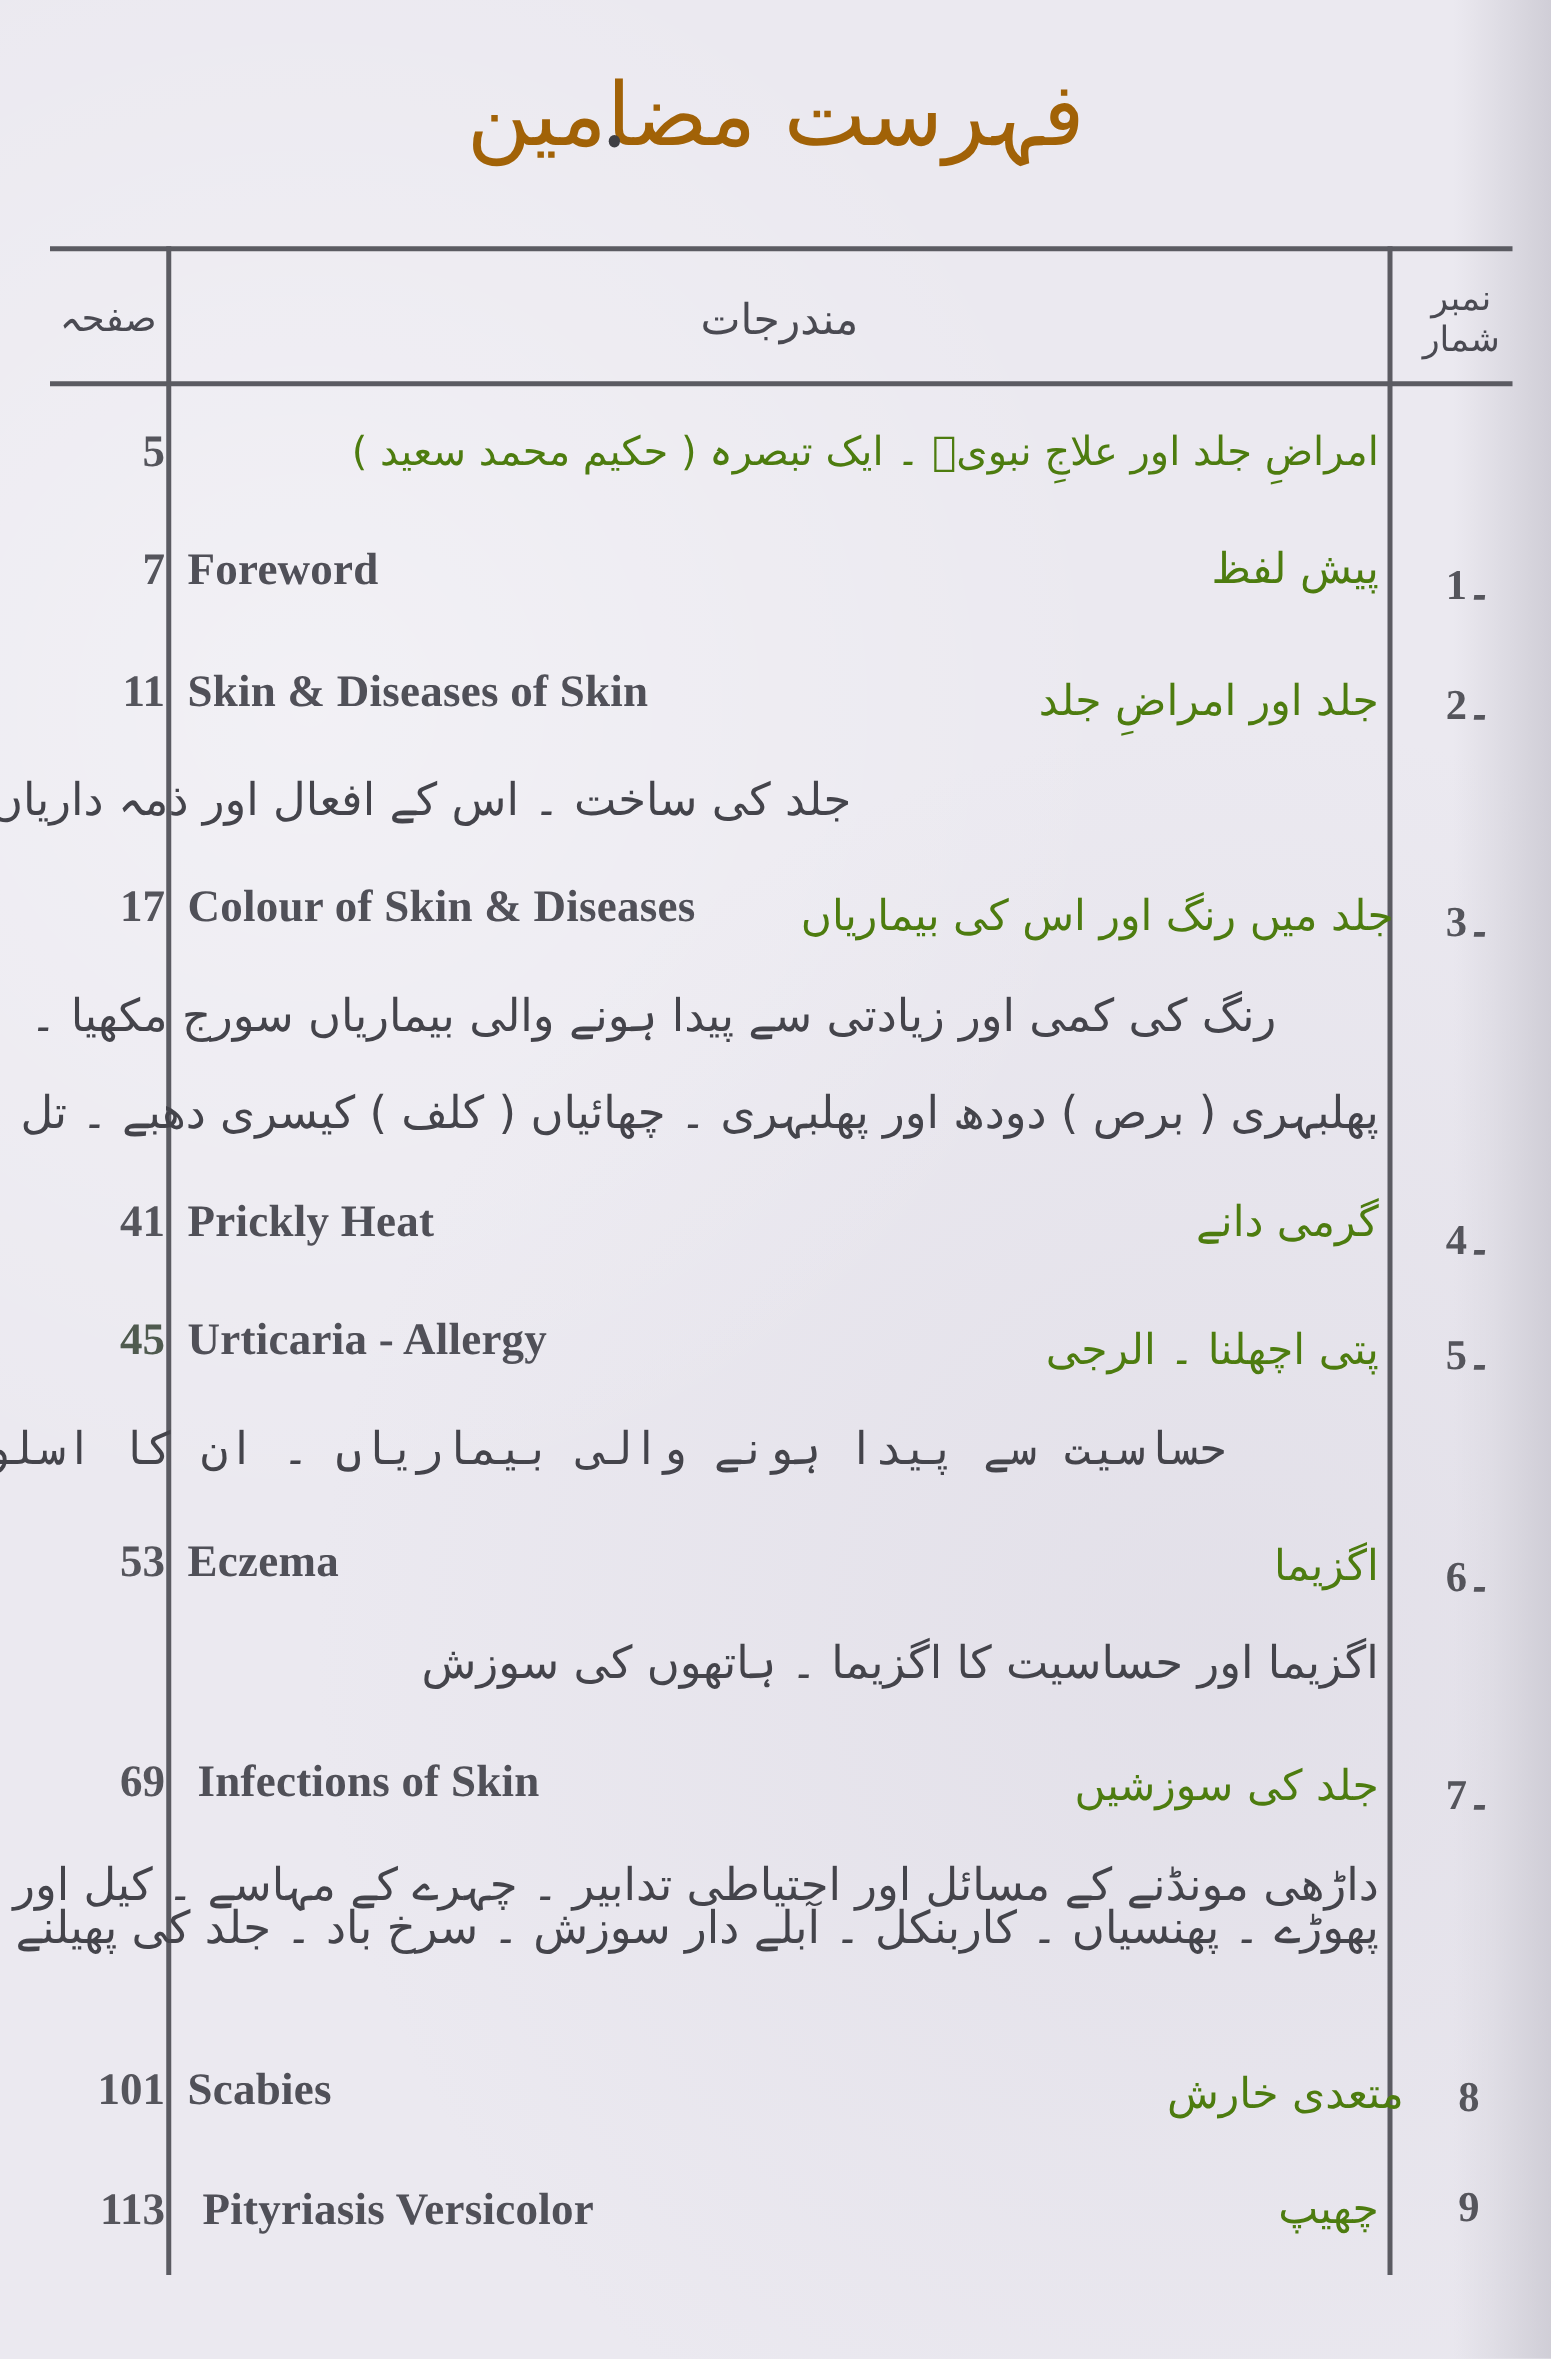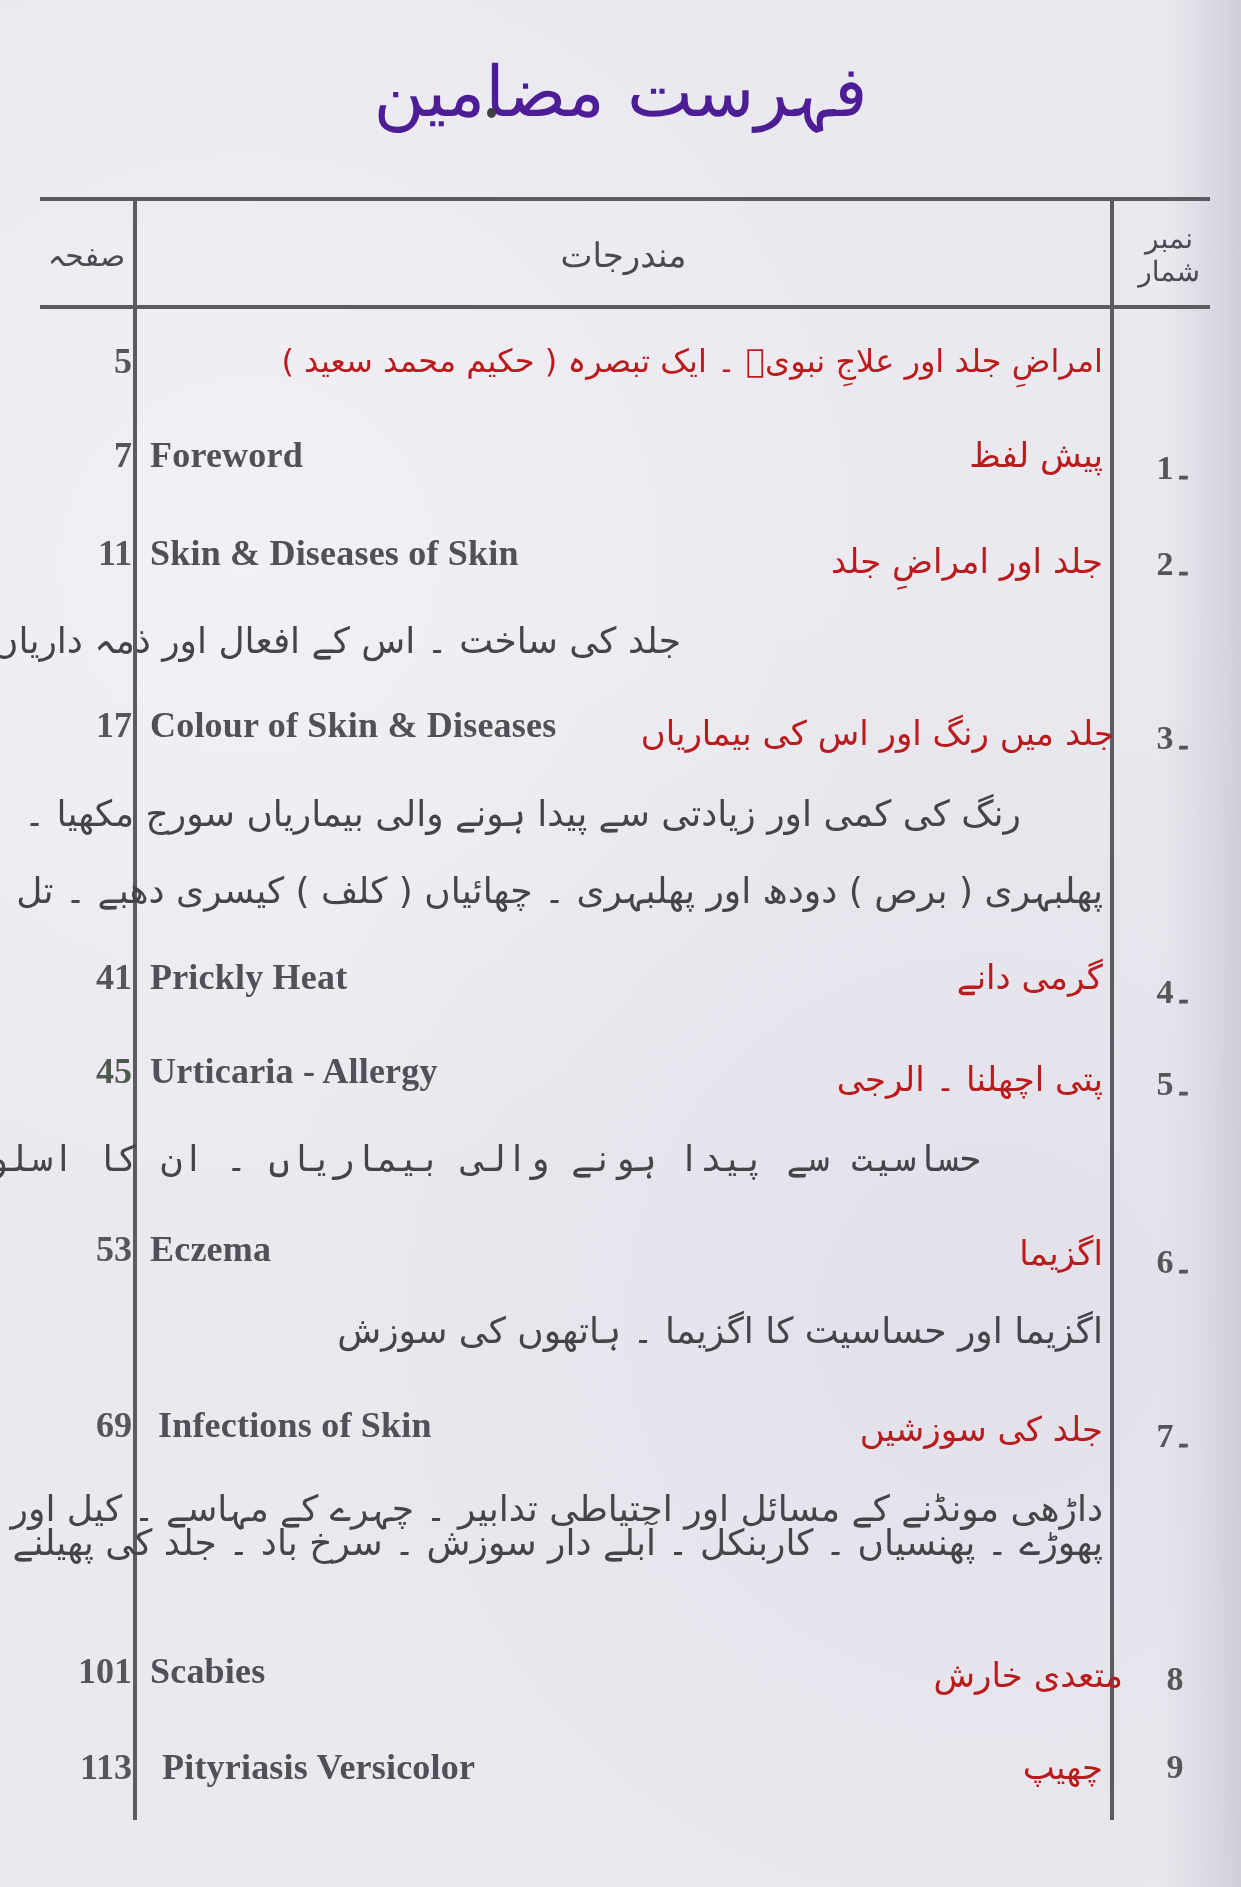--- a/index.html
+++ b/index.html
@@ -17,21 +17,21 @@
     }
     .page-edge {
       position: absolute; top: 0; right: 0; width: 78px; height: 1887px;
       background: linear-gradient(90deg, rgba(235,233,240,0) 0%, rgba(220,218,226,0.7) 40%, rgba(205,203,212,0.9) 100%);
     }
     .title {
       position: absolute; top: 44px; left: 0; width: 1241px;
       text-align: center;
       font-family: "DejaVu Serif", serif;
       font-size: 70px; line-height: 96px;
-      color: #4c1d95;
+      color: #a16207;
       direction: rtl;
     }
     .title-dot {
       position: absolute; top: 108px; left: 487px;
       width: 9px; height: 10px; background: #3f3f44; border-radius: 50%;
     }
     .hline {
       position: absolute; height: 4px; background: #5b5b62;
     }
     .vline {
@@ -56,21 +56,21 @@
       position: absolute; left: 150px; top: 0; height: 70px;
       display: flex; align-items: center;
       font-family: "Liberation Serif", serif; font-weight: bold;
       font-size: 36px; color: #505058; white-space: nowrap;
       letter-spacing: 0.2px;
     }
     .ur {
       position: absolute; right: 138px; top: 0; height: 70px;
       display: flex; align-items: center;
       font-family: "DejaVu Sans", sans-serif;
-      font-size: 34px; color: #b91c1c; direction: rtl; white-space: nowrap;
+      font-size: 34px; color: #4d7c0f; direction: rtl; white-space: nowrap;
     }
     .num {
       position: absolute; left: 1140px; width: 70px; top: 0; height: 70px;
       display: flex; align-items: center; justify-content: center;
       font-family: "Liberation Serif", serif; font-weight: bold;
       font-size: 34px; color: #55555c;
     }
     .sub {
       position: absolute; right: 138px; height: 60px;
       display: flex; align-items: center;

